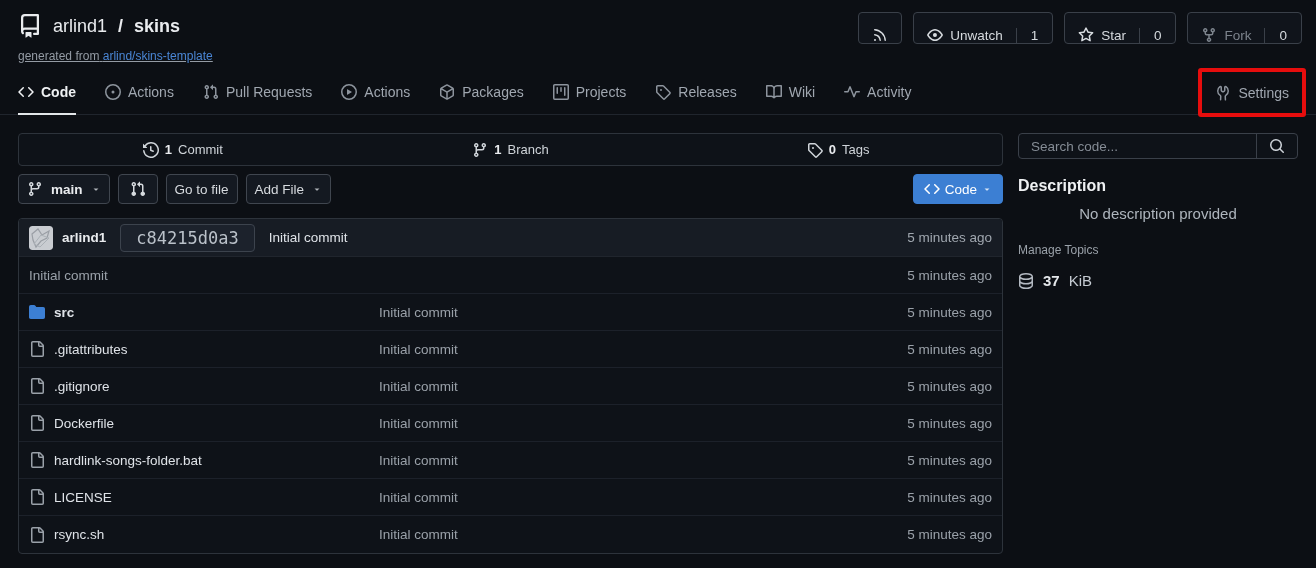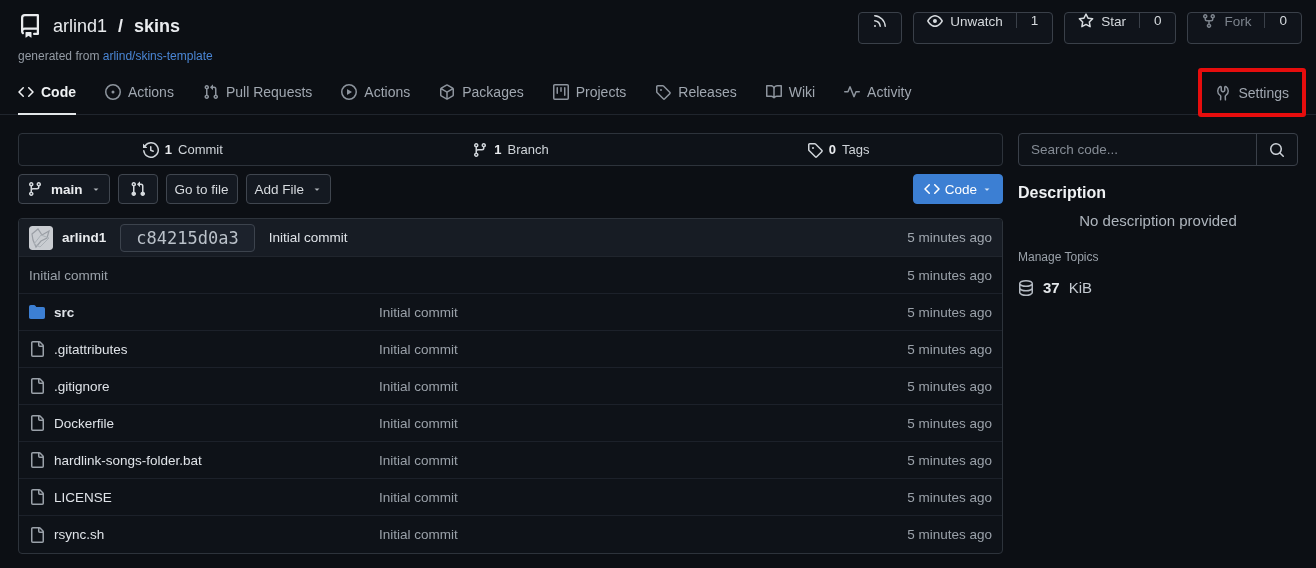--- a/index.html
+++ b/index.html
@@ -12,25 +12,25 @@
   svg.ic { width:16px; height:16px; flex:none; display:block; }
   svg.ic-lg { width:24px; height:24px; flex:none; display:block; }
   svg.caret { width:10px; height:10px; flex:none; opacity:.8; }
 
   
   .repo-header { position:absolute; top:14px; left:18px; }
   .repo-title { display:flex; align-items:center; gap:11px; font-size:18px; color:#e9ebee; }
   .repo-title .owner { color:#e9ebee; cursor:pointer; }
   .repo-title .slash { font-weight:bold; }
   .repo-title .repo { font-weight:bold; cursor:pointer; }
-  .generated { margin-top:11px; font-size:12px; color:#949ba4; }
+  .generated { margin-top:11px; font-size:12px; color:#949ba4;text-decoration:underline; }
   .generated a { color:#4a86d5; text-decoration:none; cursor:pointer; }
 
   .header-actions { position:absolute; top:12px; right:14px; display:flex; gap:11px; }
-  .btn-group { display:flex; align-items:flex-start; height:32px; border:1px solid #3a4049; border-radius:4px; background:#10141b; overflow:hidden; }
+  .btn-group { display:flex; align-items:flex-end; height:32px; border:1px solid #3a4049; border-radius:4px; background:#10141b; overflow:hidden; }
   .seg { display:flex; align-items:center; gap:7px; padding:0 13px; font-size:13.5px; color:#d6dade; cursor:pointer; }
   .seg.count { border-left:1px solid #3a4049; padding:0 14px; }
   .seg.dim { color:#7c838c; }
 
   
   .nav { position:absolute; top:70px; left:0; right:0; height:45px; display:flex; align-items:stretch; gap:29px; padding:0 18px; border-bottom:1px solid #20252d; }
   .tab { display:flex; align-items:center; gap:7px; font-size:14px; color:#a0a7b0; cursor:pointer; }
   .tab svg { color:#8d949d; }
   .tab.active { color:#eff1f3; font-weight:bold; border-bottom:2px solid #e3e6e9; margin-bottom:-1px; }
   .tab.active svg { color:#eff1f3; }
@@ -64,21 +64,21 @@
   .cell-name .prefix { color:#9aa1a9; }
   .cell-name .nm { cursor:pointer; }
   .cell-name .nm.bold { font-weight:bold; }
   .folder-ic { color:#3c7fd3; }
   .file-ic { color:#9aa1a9; }
   .cell-msg { flex:1; color:#9aa1a9; cursor:pointer; }
   .cell-time { color:#9aa1a9; }
 
   
   .sidebar { position:absolute; left:1018px; top:133px; width:280px; }
-  .search { display:flex; height:33px; border:1px solid #3a4049; border-radius:4px; overflow:hidden; background:#0e1218; }
+  .search { display:flex; height:26px; border:1px solid #3a4049; border-radius:4px; overflow:hidden; background:#0e1218; }
   .search input { flex:1; min-width:0; background:transparent; border:none; outline:none; color:#dfe3e8; padding:0 12px; font-size:13.5px; font-family:"Liberation Sans", sans-serif; }
   .search input::placeholder { color:#858c95; }
   .search-btn { width:41px; border-left:1px solid #3a4049; display:flex; align-items:center; justify-content:center; color:#cdd2d8; cursor:pointer; background:transparent; }
   .desc-title { margin-top:18px; font-size:16px; font-weight:bold; color:#eff1f3; }
   .desc-text { margin-top:10px; font-size:15px; color:#aeb5bd;text-align:center; }
   .manage-topics { margin-top:21px; font-size:12px; color:#9aa1a9; cursor:pointer; }
   .size-row { margin-top:15px; display:flex; align-items:center; gap:9px; font-size:15px; color:#c5cbd2; }
   .size-row b { color:#e4e7ea; }
   .size-row svg { color:#b4bac2; }
 </style>

